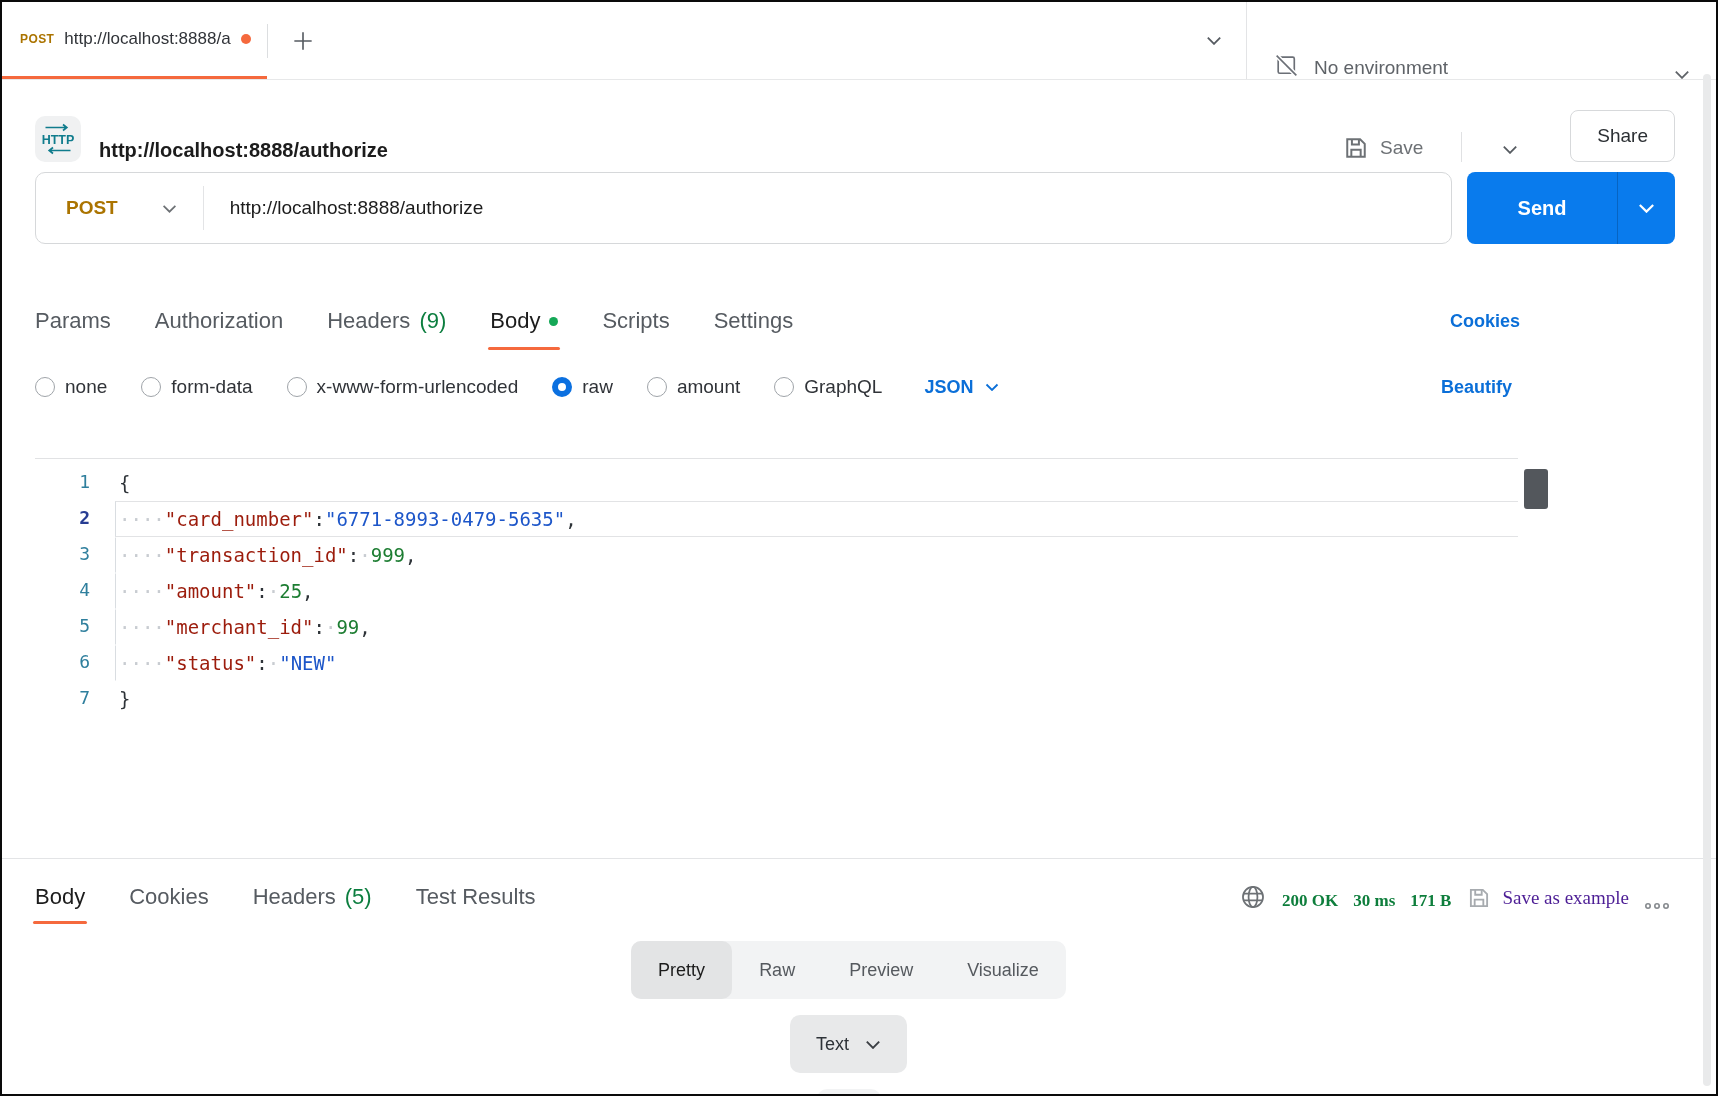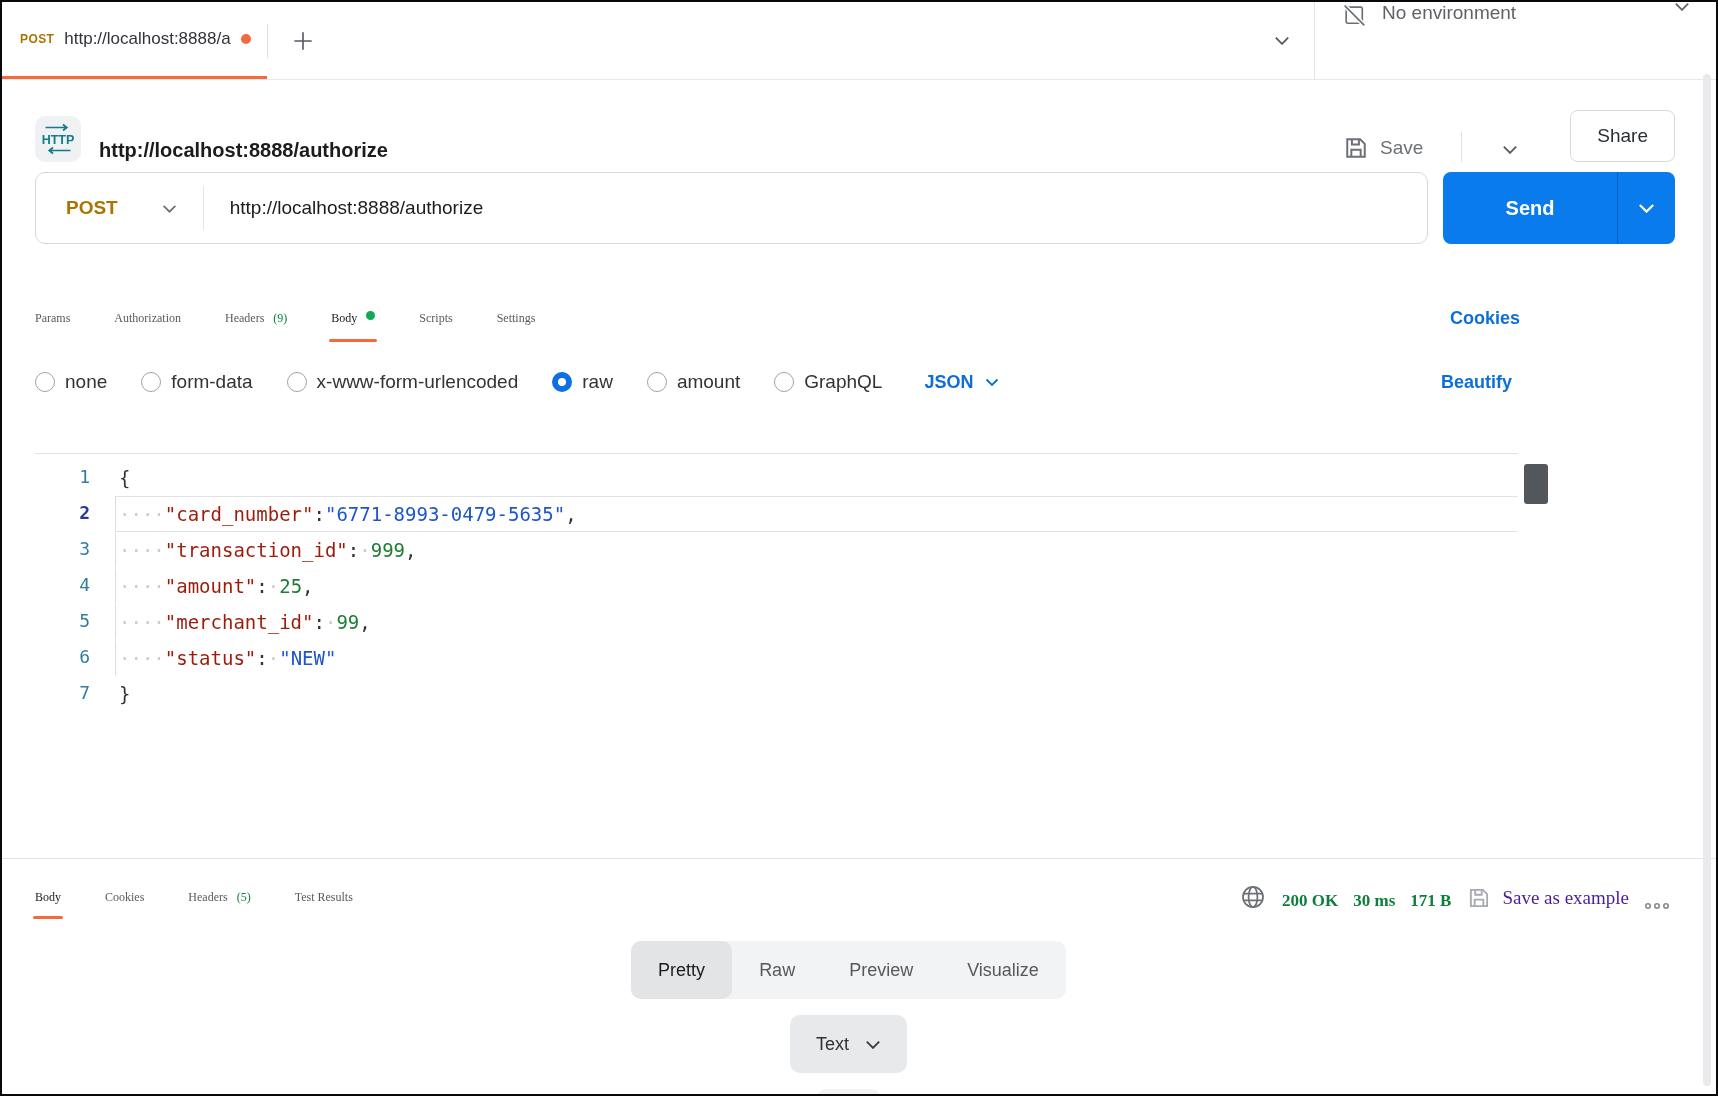--- a/index.html
+++ b/index.html
@@ -14,46 +14,46 @@
   
   .tabbar { height:78px; flex:none; display:flex; align-items:center; border-bottom:1px solid #e7e8e9; }
   .tab { align-self:stretch; display:flex; align-items:center; gap:10px; padding:0 16px 0 18px; border-bottom:3px solid #f5693d; cursor:pointer; }
   .tab-method { font-size:12px; font-weight:700; letter-spacing:.4px; color:#ab7400; }
   .tab-title { font-size:17px; color:#303338; max-width:170px; overflow:hidden; white-space:nowrap; }
   .unsaved-dot { width:10px; height:10px; border-radius:50%; background:#f5693d; flex:none; }
   .tab-vdiv { width:1px; height:34px; background:#dcdee0; margin:0 14px 0 0; }
   .icon-btn { background:none; border:none; cursor:pointer; display:flex; align-items:center; justify-content:center; padding:8px; color:#565b61; }
   .tabbar-spacer { flex:1; }
   .tablist-chevron { margin-right:16px; color:#565b61; }
-  .env-select { align-self:stretch; width:402px; flex:none; display:flex; align-items:flex-start; gap:14px; padding:0 26px; border-left:1px solid #e3e4e6; cursor:pointer; }
+  .env-select { align-self:stretch; width:470px; flex:none; display:flex; align-items:flex-end; gap:14px; padding:0 26px; border-left:1px solid #e3e4e6; cursor:pointer; }
   .env-label { font-size:19px; color:#5f6368; flex:1; }
 
   
   .req-header { height:82px; flex:none; display:flex; align-items:flex-end; padding:0 41px 0 33px; gap:18px; }
   .http-badge { width:46px; height:46px; border-radius:10px; background:#f0f1f2; display:flex; align-items:center; justify-content:center; flex:none; }
   .req-title { font-size:20px; font-weight:700; color:#1c1c1c; flex:1; }
   .save-group { display:flex; align-items:center; gap:10px; cursor:pointer; color:#6d7175; }
   .save-label { font-size:19px; color:#6d7175; }
   .hdr-vdiv { width:1px; height:30px; background:#e0e1e3; margin:0 14px 0 20px; }
   .share-btn { margin-left:26px; height:52px; padding:0 26px; border:1px solid #d7d9db; border-radius:8px; background:#fff; font-size:19px; color:#2b2f33; font-family:inherit; cursor:pointer; }
 
   
   .url-row { height:92px; flex:none; display:flex; align-items:center; padding:0 41px 0 33px; gap:15px; }
   .url-box { flex:1; height:72px; border:1px solid #d6d8da; border-radius:10px; display:flex; align-items:center; background:#fff; }
   .method-select { display:flex; align-items:center; gap:44px; padding:0 26px 0 30px; cursor:pointer; color:#6d7175; }
   .method-label { font-size:19px; font-weight:700; color:#ab7400; }
   .url-vdiv { width:1px; height:44px; background:#e3e4e6; }
   .url-text { font-size:19px; color:#1c1c1c; padding-left:26px; flex:1; white-space:nowrap; overflow:hidden; }
-  .send-btn { width:232px; height:72px; flex:none; border-radius:8px; background:#097bed; display:flex; align-items:stretch; border:none; cursor:pointer; padding:0; }
+  .send-btn { width:208px; height:72px; flex:none; border-radius:8px; background:#097bed; display:flex; align-items:stretch; border:none; cursor:pointer; padding:0; }
   .send-label { flex:1; display:flex; align-items:center; justify-content:center; font-size:20px; font-weight:700; color:#fff; font-family:inherit; }
   .send-caret { width:58px; display:flex; align-items:center; justify-content:center; border-left:1px solid rgba(0,0,0,.18); color:#fff; }
 
   
   .req-tabs { flex:none; display:flex; align-items:center; gap:44px; padding:54px 196px 0 33px; }
-  .rtab { font-size:12px; color:#565b61; cursor:pointer; position:relative; display:flex; gap:9px; white-space:nowrap;font-family:Liberation Serif, serif; }
+  .rtab { font-size:22px; color:#565b61; cursor:pointer; position:relative; display:flex; align-items:center; gap:9px; white-space:nowrap; }
   .rtab .count { color:#0c7e3f; }
   .rtab.active { color:#1c1c1c; font-weight:500; }
   .rtab.active::after { content:""; position:absolute; left:-2px; right:-2px; bottom:-16px; height:3px; border-radius:2px; background:#f5693d; }
   .tab-green-dot { width:9px; height:9px; border-radius:50%; background:#15a857; }
   .link-text { color:#0b6fd8; font-weight:600; font-size:18px; cursor:pointer; }
   .cookies-link { margin-left:auto; }
 
   
   .body-type-row { flex:none; display:flex; align-items:center; gap:34px; padding:42px 204px 0 33px; }
   .radio-opt { display:flex; align-items:center; gap:10px; cursor:pointer; white-space:nowrap; }

